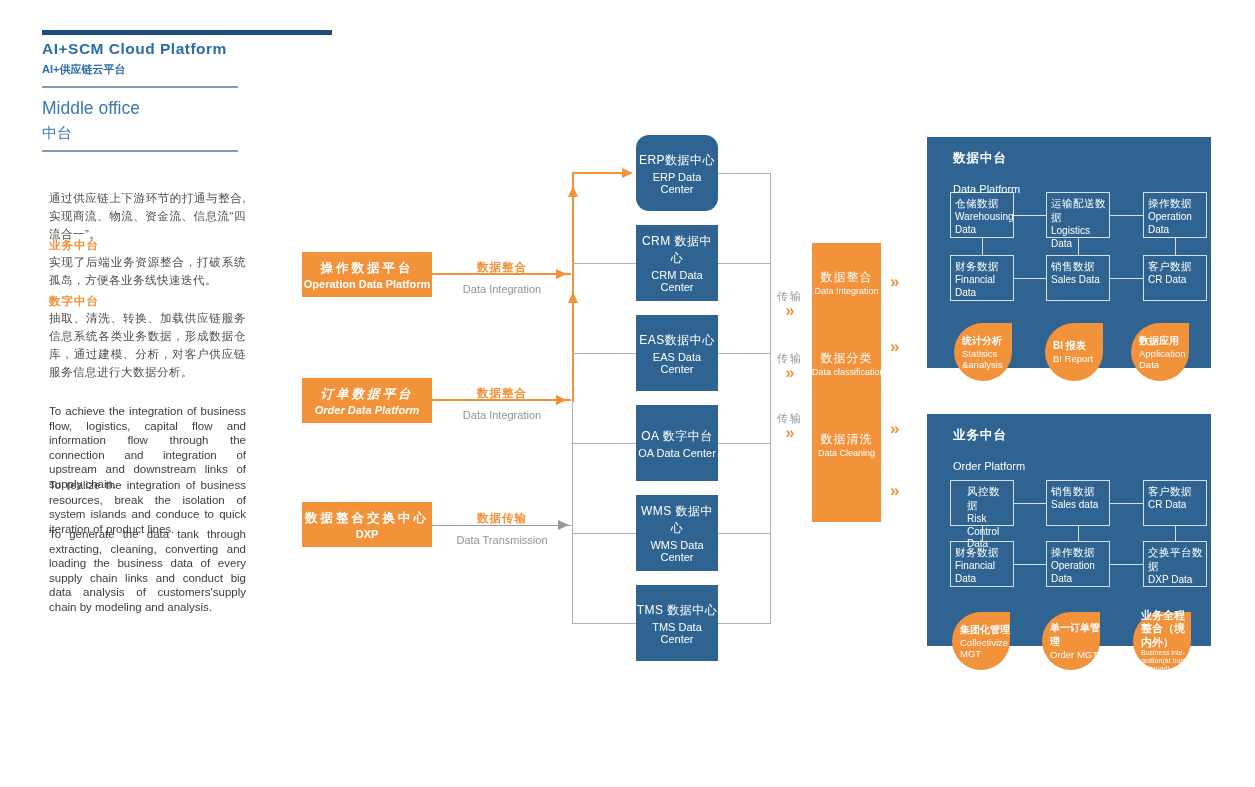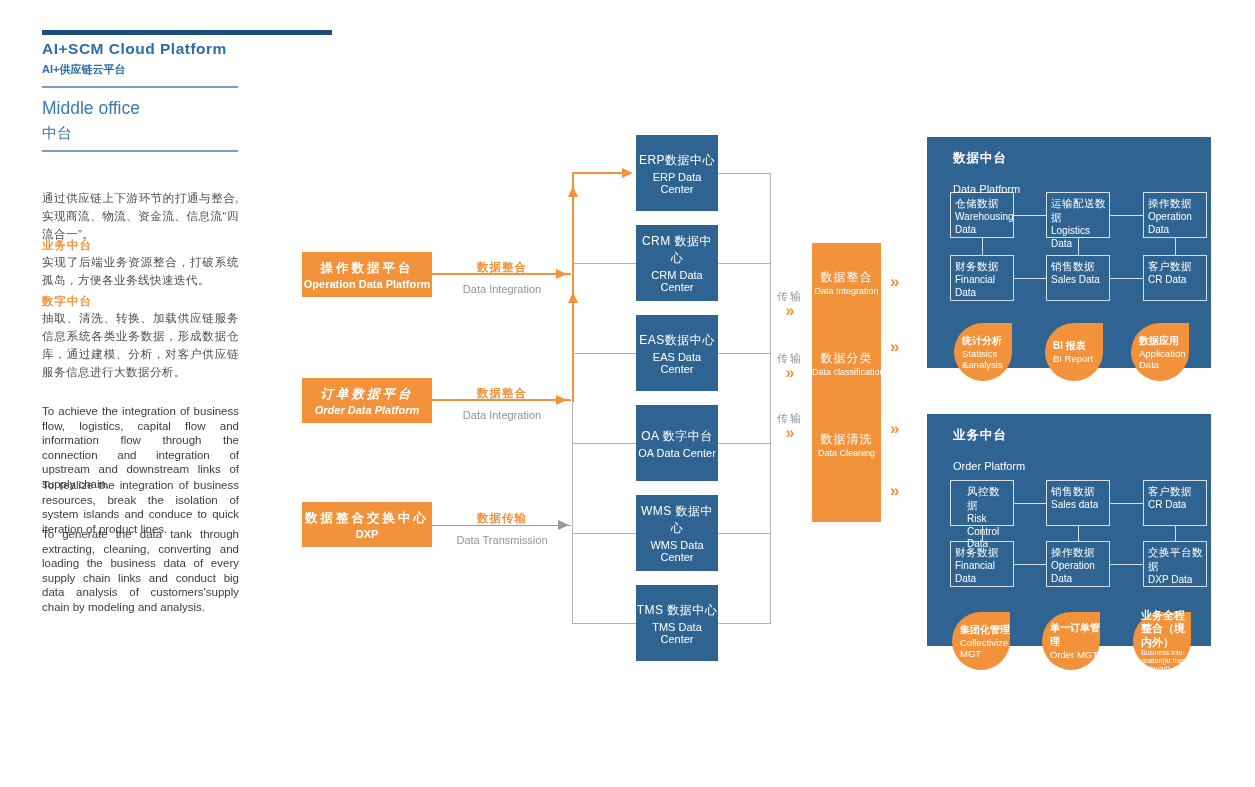--- a/index.html
+++ b/index.html
@@ -20,21 +20,21 @@
   
   .topbar{position:absolute;left:42px;top:30px;width:290px;height:5px;background:var(--bar-navy);}
   .h-title{position:absolute;left:42px;top:40px;font-size:15.5px;font-weight:bold;color:var(--title-blue);letter-spacing:.5px;}
   .h-sub{position:absolute;left:42px;top:62px;font-size:11px;font-weight:bold;color:var(--title-blue);}
   .sep{position:absolute;left:42px;width:196px;height:2px;background:var(--sep-blue);}
   .sep1{top:86px;} .sep2{top:150px;}
   .mid-title{position:absolute;left:42px;top:98px;font-size:17.5px;color:var(--mid-blue);}
   .mid-zh{position:absolute;left:42px;top:124px;font-size:15px;color:var(--mid-blue);}
 
   
-  .stext{position:absolute;left:42px;width:197px;color:var(--body-text);text-align:justify;}
+  .stext{position:absolute;left:49px;width:197px;color:var(--body-text);text-align:justify;}
   .zh-p{font-size:11.5px;line-height:18px;letter-spacing:.5px;}
   .o-head{font-size:11.5px;font-weight:bold;color:var(--orange);letter-spacing:1px;}
   .en-p{font-size:11.5px;line-height:14.5px;color:#3D3D3D;}
 
   
   .hline{position:absolute;height:1px;background:var(--gray-line);}
   .vline{position:absolute;width:1px;background:var(--gray-line);}
   .hline.orange{height:2px;background:var(--orange);}
   .vline.orange{width:2px;background:var(--orange);}
   .arr-right{position:absolute;width:0;height:0;border-top:5px solid transparent;border-bottom:5px solid transparent;border-left:11px solid var(--orange);}
@@ -151,21 +151,21 @@
   <div class="arr-right" style="left:622px;top:168px;"></div>
   <div class="arr-up" style="left:568px;top:186px;"></div>
   <div class="arr-up" style="left:568px;top:292px;"></div>
 
   <div class="hline" style="left:572px;top:263px;width:64px;"></div>
   <div class="hline" style="left:572px;top:353px;width:64px;"></div>
   <div class="hline" style="left:572px;top:443px;width:64px;"></div>
   <div class="hline" style="left:572px;top:533px;width:64px;"></div>
   <div class="hline" style="left:572px;top:623px;width:64px;"></div>
 
-  <div class="dc" style="top:135px;">
+  <div class="dc" style="top:135px;border-radius:13px;">
     <div class="zh">ERP数据中心</div>
     <div class="en">ERP Data Center</div>
   </div>
   <div class="dc" style="top:225px;">
     <div class="zh">CRM 数据中心</div>
     <div class="en">CRM Data Center</div>
   </div>
   <div class="dc" style="top:315px;">
     <div class="zh">EAS数据中心</div>
     <div class="en">EAS Data Center</div>

